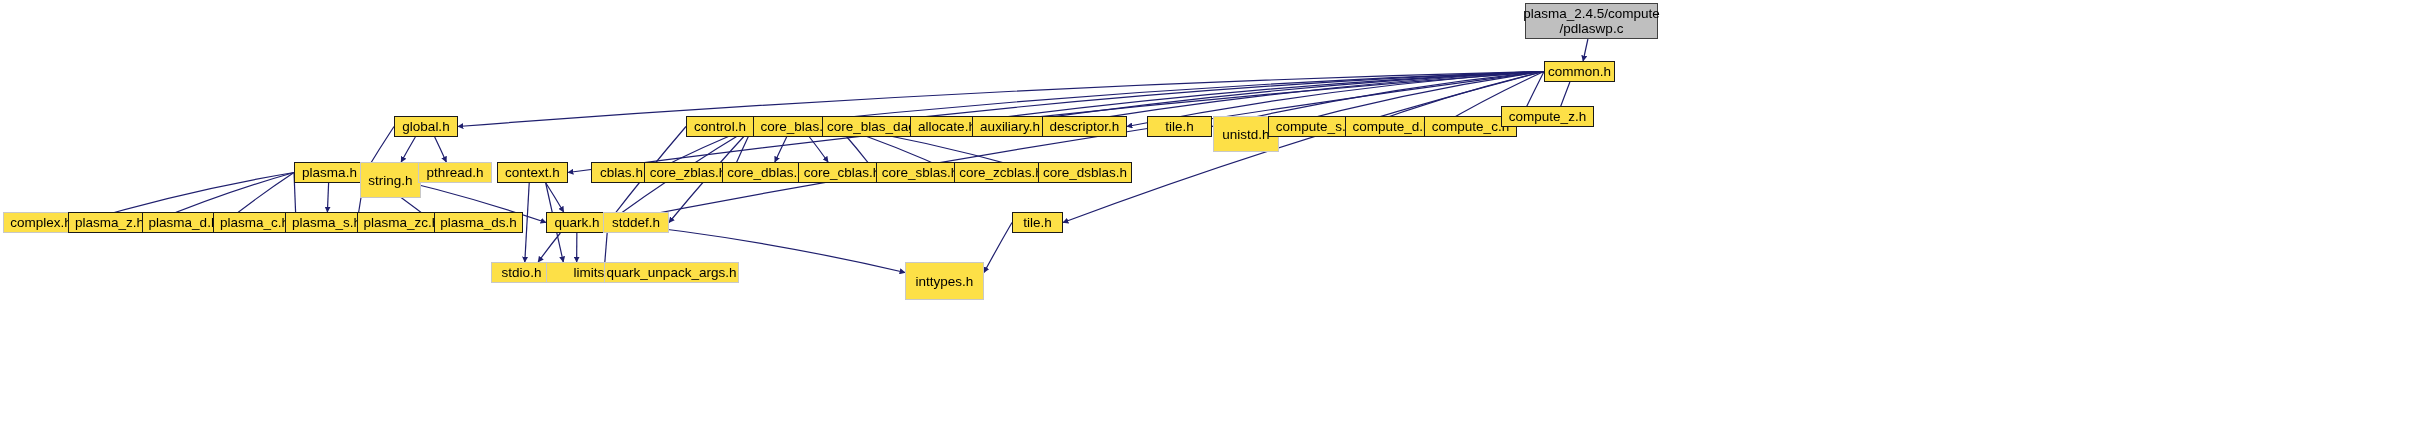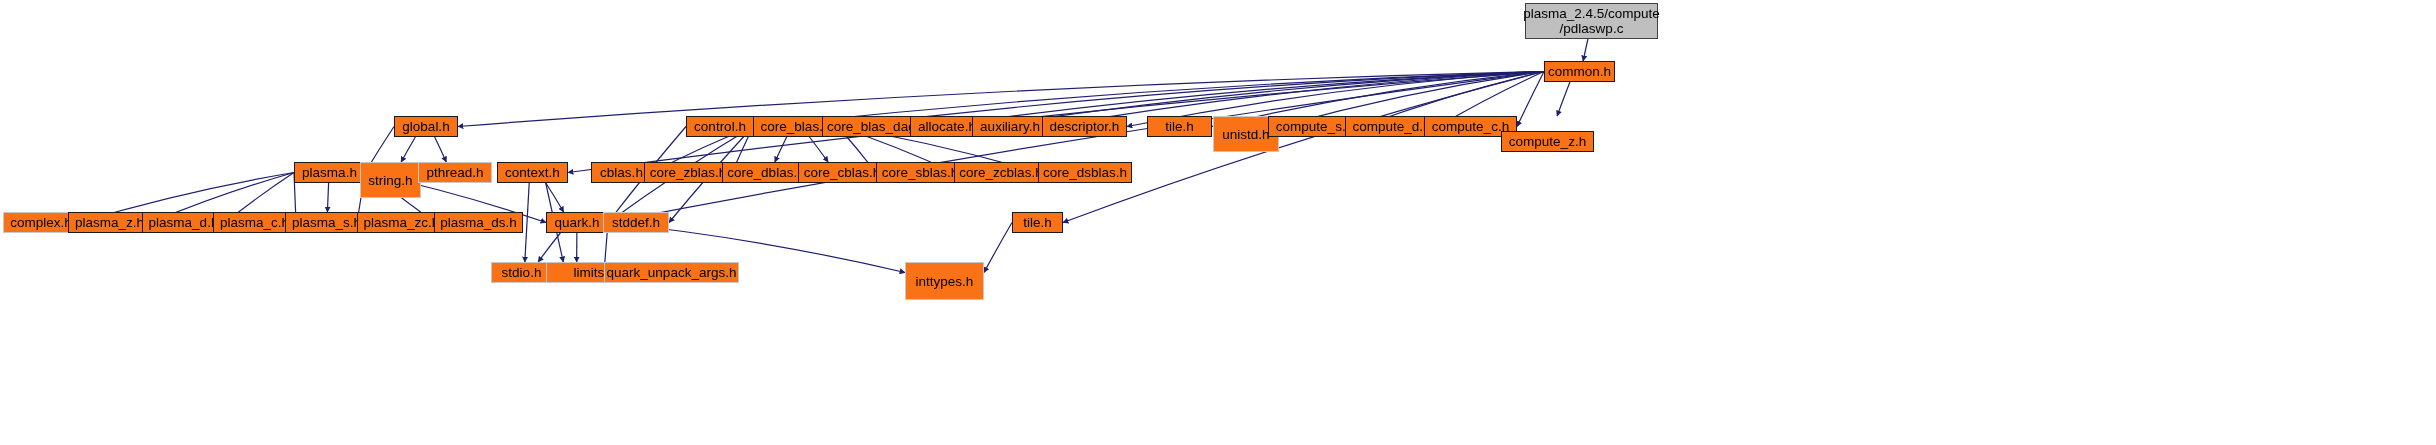--- a/index.html
+++ b/index.html
@@ -27,21 +27,21 @@
     position: absolute;
     box-sizing: border-box;
     display: flex;
     align-items: center;
     justify-content: center;
     text-align: center;
     font-size: 13.5px;
     line-height: 15px;
     color: #000000;
     white-space: pre-line;
-    background: #f97316;
+    background: #fde047;
     border: 1px solid #000000;
     z-index: 5;
   }
   
   .node.internal {
     border: 1.6px solid #1a1a1a;
   }
   
   .node.external {
     border: 1px solid #c8c8c8;
@@ -117,21 +117,21 @@
     <div class="node internal" style="left: 753px; top: 116px; width: 85px; height: 21px;">core_blas.h</div>
     <div class="node internal" style="left: 822px; top: 116px; width: 110px; height: 21px;">core_blas_dag.h</div>
     <div class="node internal" style="left: 910px; top: 116px; width: 74px; height: 21px;">allocate.h</div>
     <div class="node internal" style="left: 972px; top: 116px; width: 76px; height: 21px;">auxiliary.h</div>
     <div class="node internal" style="left: 1042px; top: 116px; width: 85px; height: 21px;">descriptor.h</div>
     <div class="node internal" style="left: 1147px; top: 116px; width: 65px; height: 21px;">tile.h</div>
     <div class="node external" style="left: 1213px; top: 116px; width: 66px; height: 36px;">unistd.h</div>
     <div class="node internal" style="left: 1268px; top: 116px; width: 93px; height: 21px;">compute_s.h</div>
     <div class="node internal" style="left: 1345px; top: 116px; width: 93px; height: 21px;">compute_d.h</div>
     <div class="node internal" style="left: 1424px; top: 116px; width: 93px; height: 21px;">compute_c.h</div>
-    <div class="node internal" style="left: 1501px; top: 131px; width: 93px; height: 21px;">compute_z.h</div>
+    <div class="node internal" style="left: 1501px; top: 106px; width: 93px; height: 21px;">compute_z.h</div>
     <div class="node internal" style="left: 294px; top: 162px; width: 71px; height: 21px;">plasma.h</div>
     <div class="node external" style="left: 360px; top: 162px; width: 61px; height: 36px;">string.h</div>
     <div class="node external" style="left: 418px; top: 162px; width: 74px; height: 21px;">pthread.h</div>
     <div class="node internal" style="left: 497px; top: 162px; width: 71px; height: 21px;">context.h</div>
     <div class="node internal" style="left: 591px; top: 162px; width: 61px; height: 21px;">cblas.h</div>
     <div class="node internal" style="left: 644px; top: 162px; width: 88px; height: 21px;">core_zblas.h</div>
     <div class="node internal" style="left: 722px; top: 162px; width: 88px; height: 21px;">core_dblas.h</div>
     <div class="node internal" style="left: 798px; top: 162px; width: 88px; height: 21px;">core_cblas.h</div>
     <div class="node internal" style="left: 876px; top: 162px; width: 88px; height: 21px;">core_sblas.h</div>
     <div class="node internal" style="left: 954px; top: 162px; width: 94px; height: 21px;">core_zcblas.h</div>

